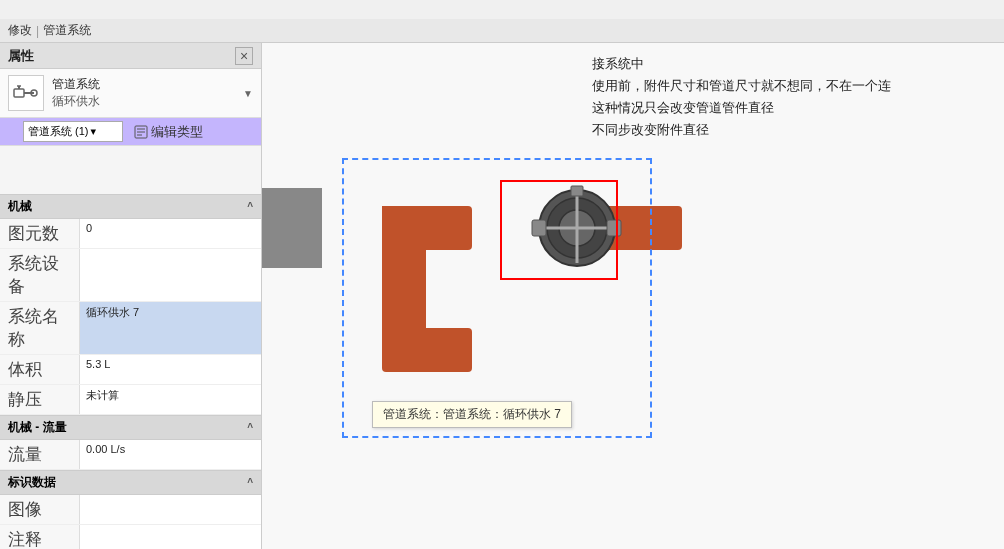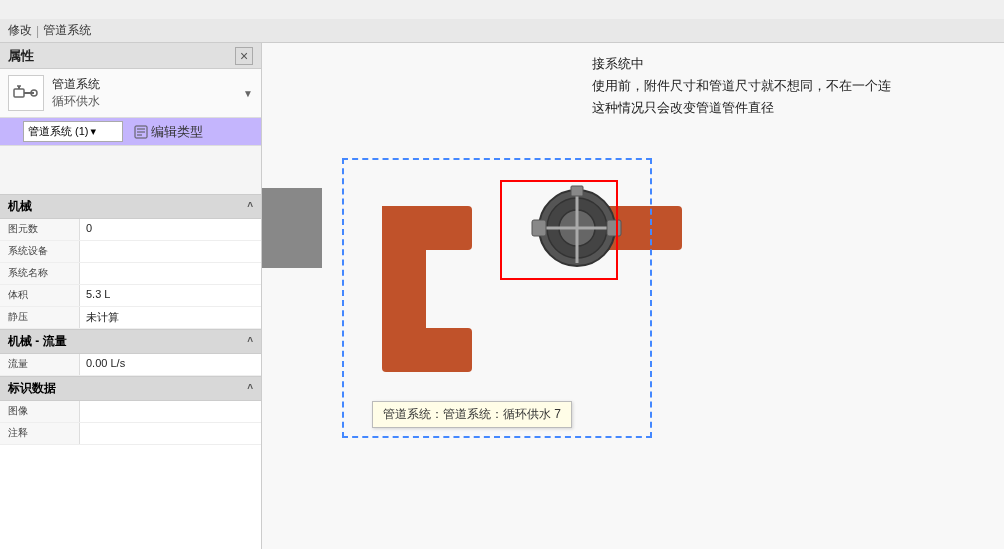--- a/index.html
+++ b/index.html
@@ -171,21 +171,21 @@
       border-bottom: 1px solid #eee;
       min-height: 22px;
     }
     .prop-label {
       width: 80px;
       padding: 3px 8px;
       color: #444;
       background: #f7f7f7;
       border-right: 1px solid #ddd;
       flex-shrink: 0;
-      font-size: 10px;
+      font-size: 17px;
     }
     .prop-value {
       flex: 1;
       padding: 3px 6px;
       font-size: 11px;
       color: #222;
       background: #fff;
     }
     .prop-value.highlighted {
       background: #c8d8f0;
@@ -328,20 +328,21 @@
       <div class="prop-row">
         <div class="prop-label">图元数</div>
         <div class="prop-value">0</div>
       </div>
       <div class="prop-row">
         <div class="prop-label">系统设备</div>
         <div class="prop-value"></div>
       </div>
       <div class="prop-row">
         <div class="prop-label">系统名称</div>
+        <div class="prop-value highlighted">循环供水 7</div>
       </div>
       <div class="prop-row">
         <div class="prop-label">体积</div>
         <div class="prop-value">5.3 L</div>
       </div>
       <div class="prop-row">
         <div class="prop-label">静压</div>
         <div class="prop-value">未计算</div>
       </div>
 
@@ -368,20 +369,21 @@
       </div>
     </div>
   </div>
 
   <div class="right-panel">
 
     <div class="note-text">
       <div>接系统中</div>
       <div>使用前，附件尺寸和管道尺寸就不想同，不在一个连</div>
       <div>这种情况只会改变管道管件直径</div>
+      <div>不同步改变附件直径</div>
     </div>
 
     <div class="gray-rect"></div>
 
     <div class="diagram-container">
 
       
       <div class="selection-box"></div>
 
       

